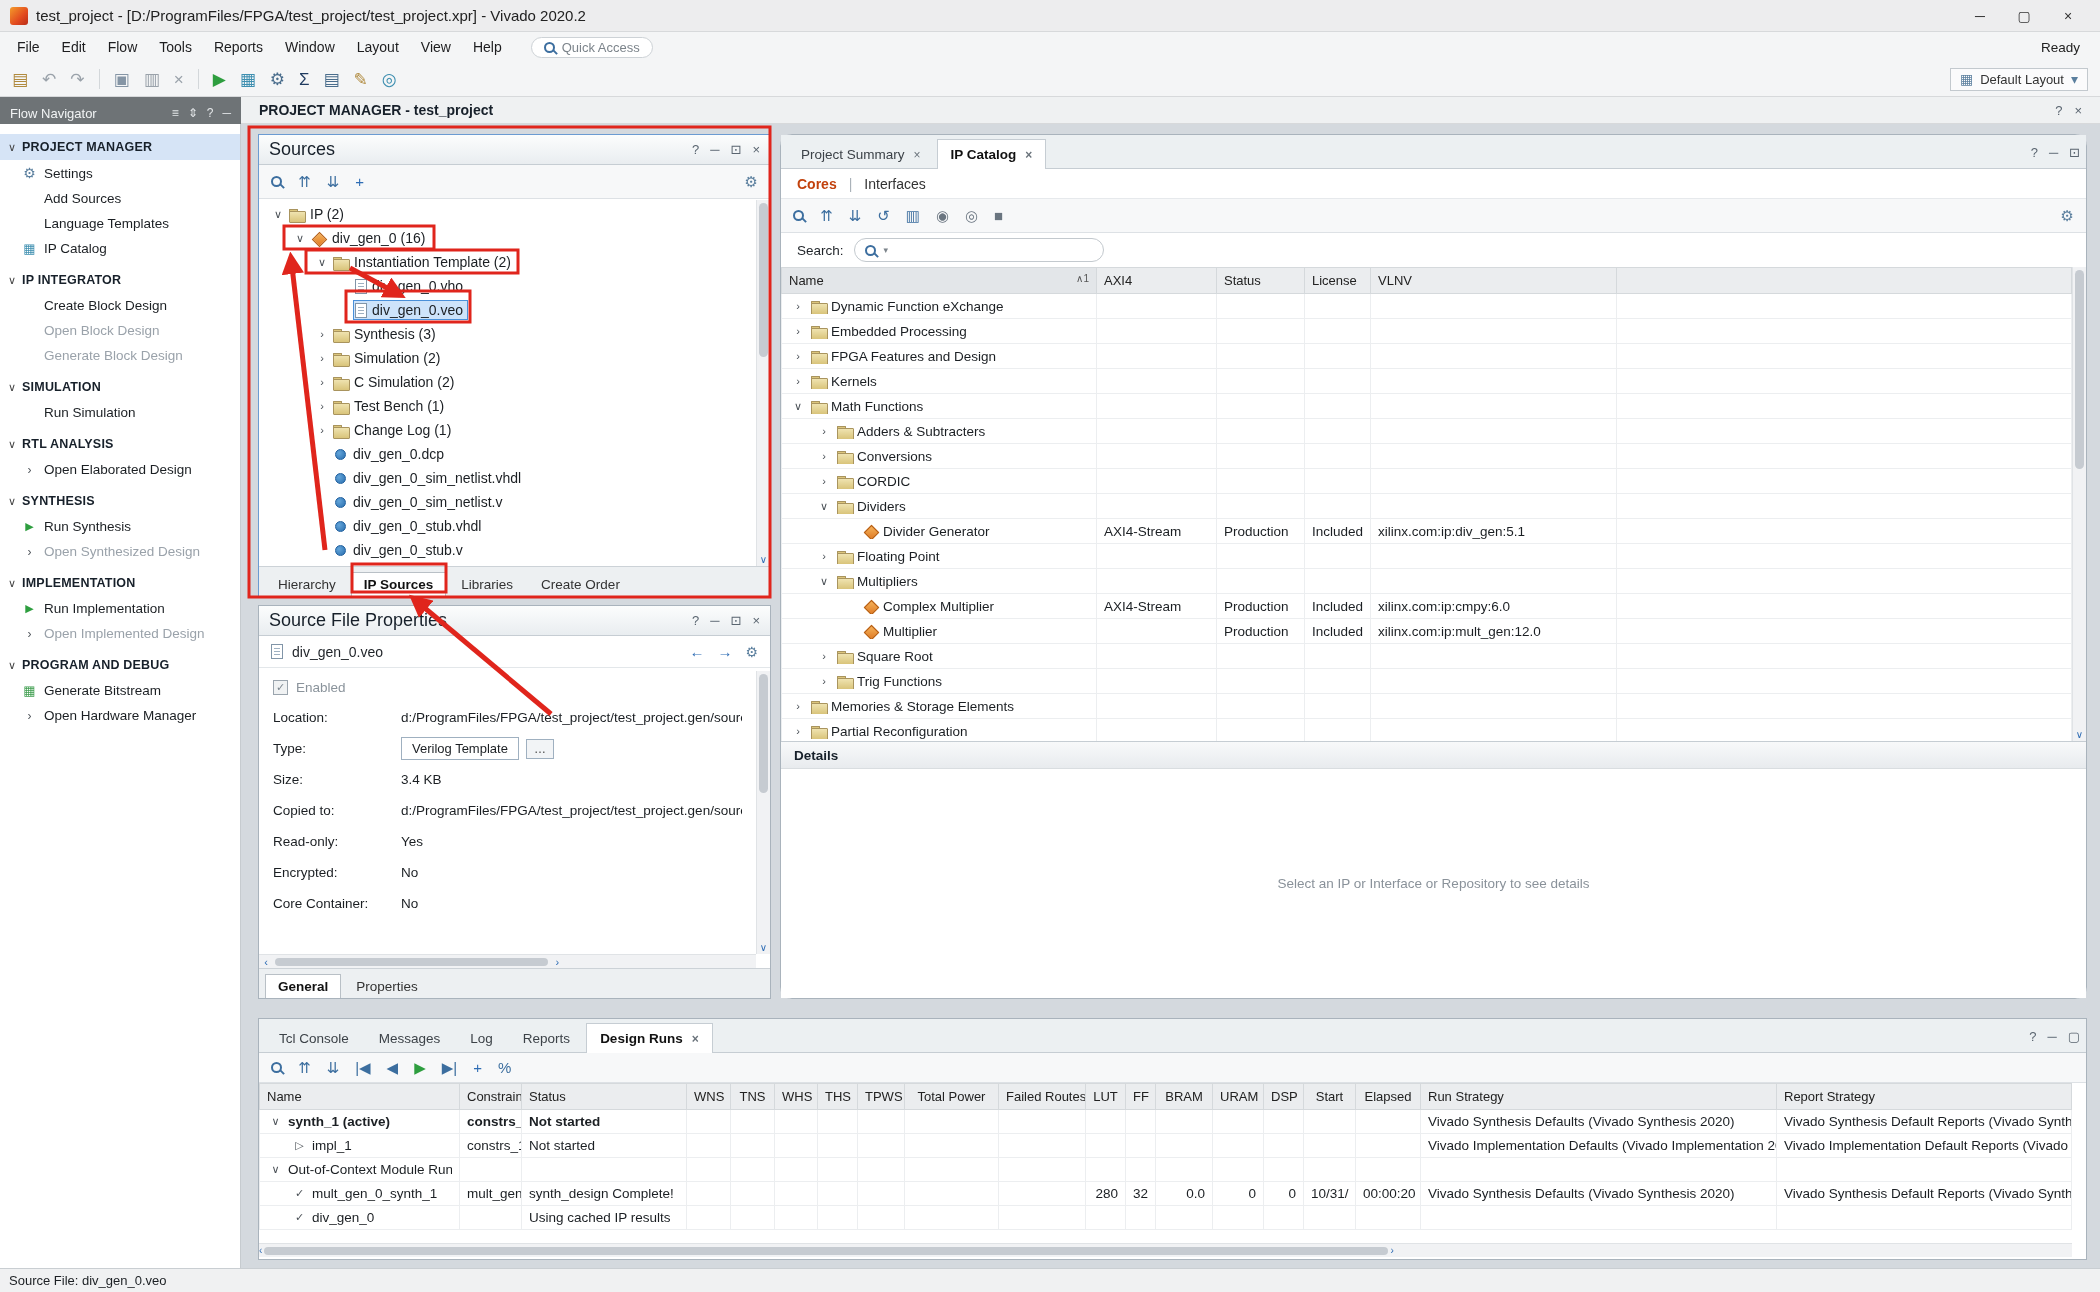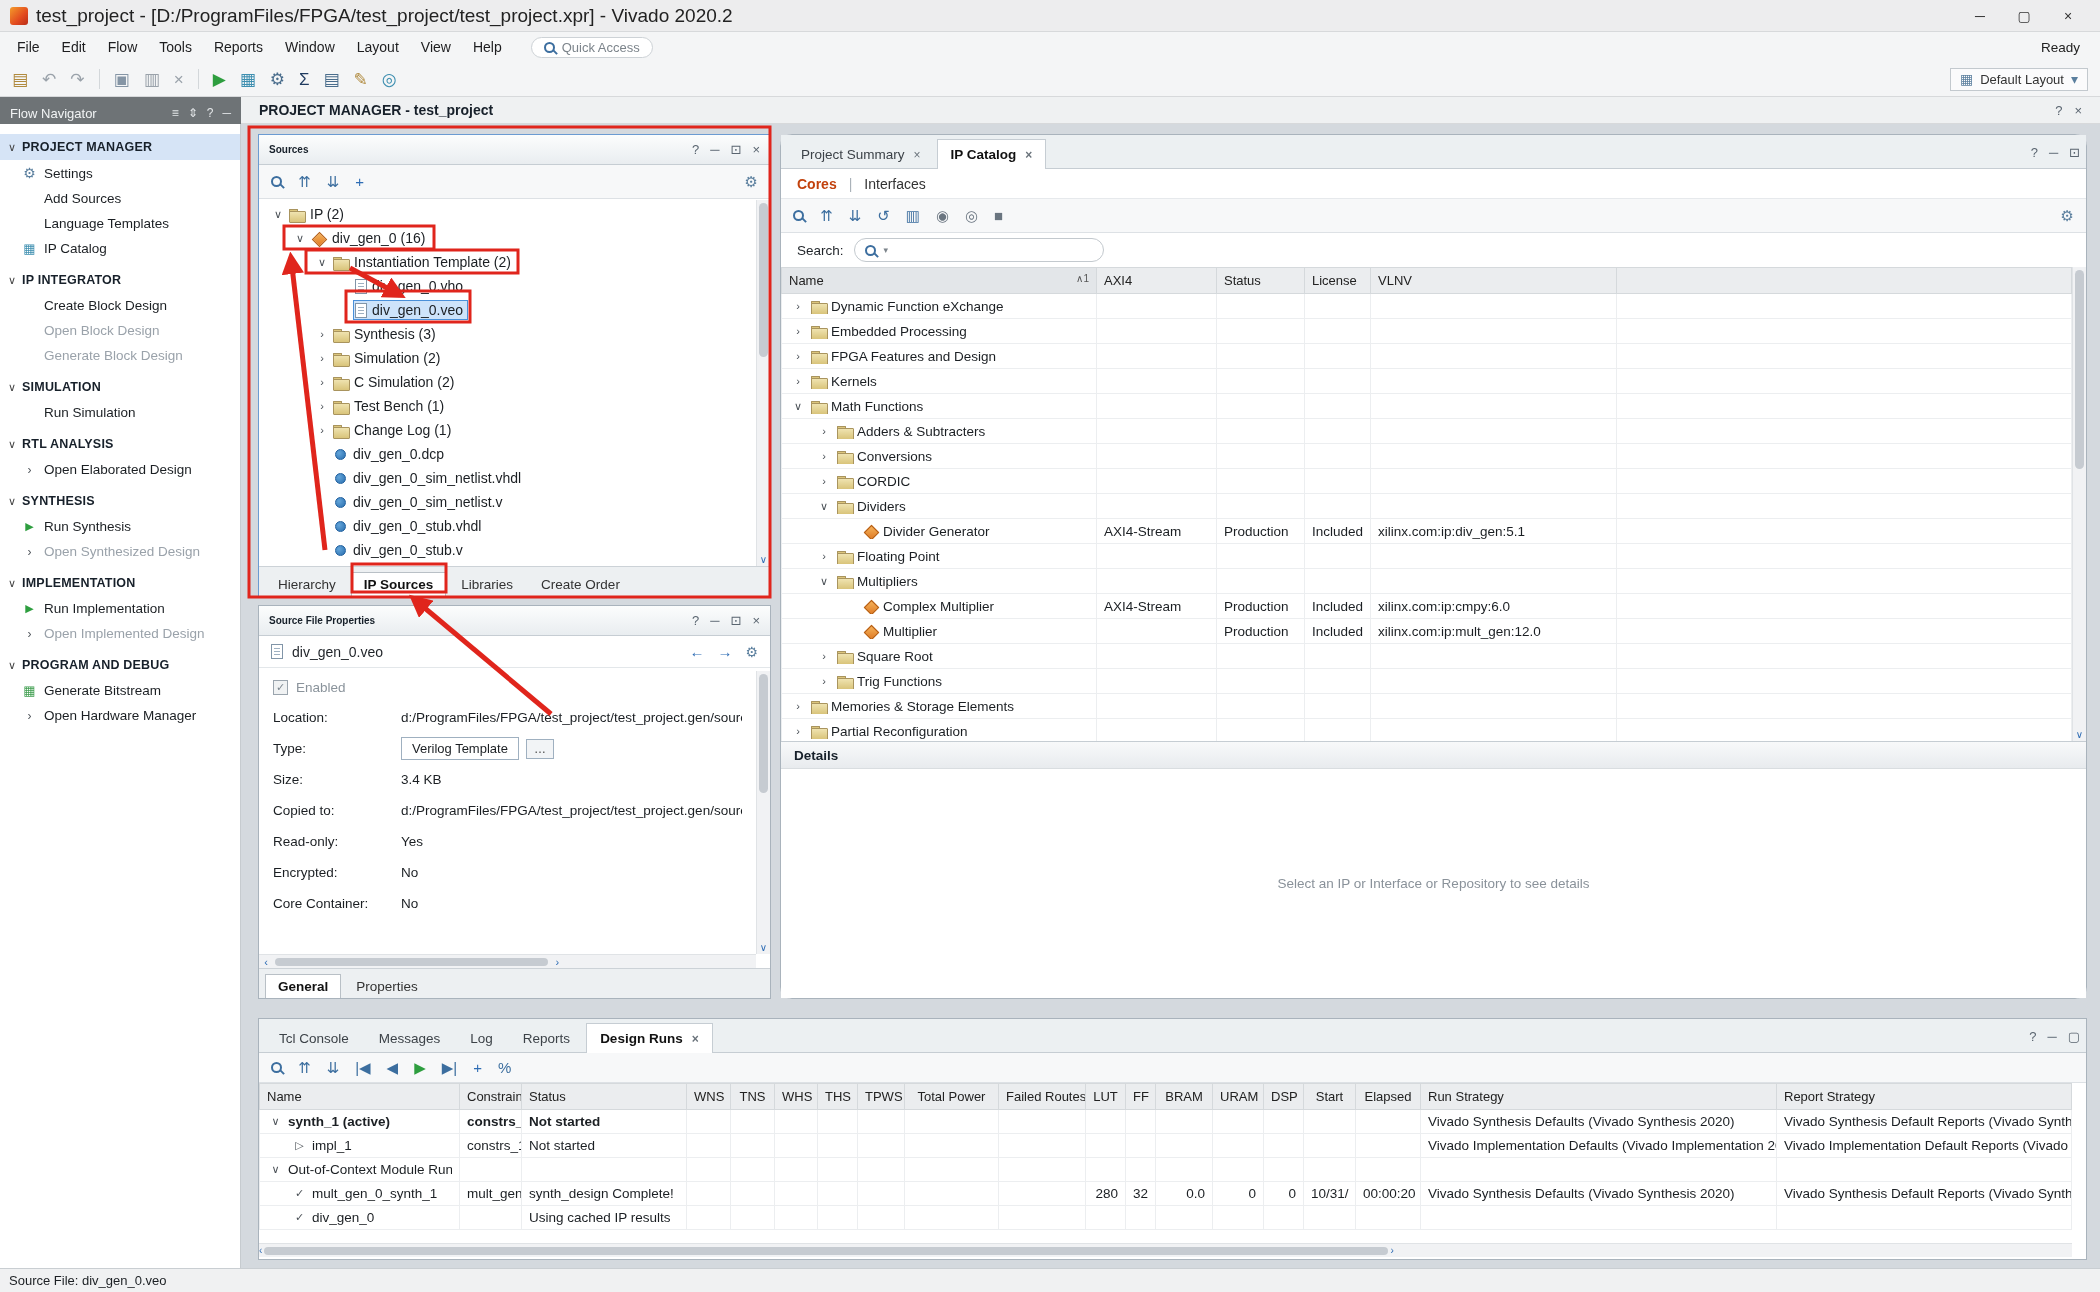--- a/index.html
+++ b/index.html
@@ -7,21 +7,21 @@
   --annotation:#e0251c; --selection:#cde3fa; --selection-border:#4a90d9;
   --check-green:#2a9d4e; --accent-blue:#2f6db5;
 }
 *{box-sizing:border-box;margin:0;padding:0;}
 body{font-family:"Liberation Sans","DejaVu Sans",sans-serif;font-size:14px;color:#1f2328;background:#9aa0a6;}
 .app{position:relative;width:2100px;height:1292px;background:#f0f1f2;overflow:hidden;}
 
 
 .titlebar{position:absolute;top:0;left:0;right:0;height:32px;background:#ededee;border-bottom:1px solid #d7d9db;display:flex;align-items:center;padding:0 10px;gap:8px;}
 .logo{width:18px;height:18px;border-radius:3px;background:linear-gradient(135deg,#f49b2a,#e24a1f 60%,#b92d18);flex:none;}
-.title-text{font-size:19px;color:#222;}
+.title-text{font-size:15px;color:#222;}
 .win-controls{margin-left:auto;display:flex;}
 .win-btn{width:44px;text-align:center;font-size:14px;color:#333;}
 
 .menubar{position:absolute;top:32px;left:0;right:0;height:30px;background:#f4f5f6;display:flex;align-items:center;padding:0 6px;}
 .menu-item{padding:5px 11px;font-size:14px;color:#1d1d1f;}
 .quick-access{margin-left:18px;display:inline-flex;align-items:center;gap:7px;border:1px solid #cdd2d6;border-radius:11px;padding:2px 12px;background:#fff;color:#7c848b;font-size:13px;}
 .ready{margin-left:auto;margin-right:14px;font-size:13.5px;color:#222;}
 
 .toolbar{position:absolute;top:62px;left:0;right:0;height:35px;background:#f4f5f6;border-bottom:1px solid #d7d9db;display:flex;align-items:center;gap:14px;padding:0 12px;}
 .toolbar .gicon{font-size:17px;}
@@ -56,21 +56,21 @@
 
 .workspace{position:absolute;left:241px;top:0;right:0;bottom:0;background:#d4d9de;}
 
 .panel{position:absolute;background:#fff;border:1px solid #a9b3bc;}
 .sources-panel{left:17px;top:10px;width:513px;height:463px;border-color:#6b9bd2;}
 .props-panel{left:17px;top:481px;width:513px;height:394px;}
 .catalog-panel{left:539px;top:10px;width:1307px;height:865px;border-radius:12px;}
 .runs-panel{left:17px;top:894px;width:1829px;height:242px;}
 
 .panel-header{height:30px;display:flex;align-items:center;padding:0 10px;background:linear-gradient(#fcfdfd,#e9edf0);border-bottom:1px solid #c6cdd3;}
-.panel-title{font-weight:bold;font-size:10px;color:#17202a;}
+.panel-title{font-weight:normal;font-size:18px;color:#17202a;}
 .ph-icons{margin-left:auto;display:flex;gap:11px;color:#5a6570;font-size:13px;align-items:center;}
 
 .panel-toolbar{height:34px;display:flex;align-items:center;gap:16px;padding:0 12px;border-bottom:1px solid #dde1e5;background:#f7f8f9;}
 .panel-toolbar .gicon{font-size:15px;}
 .pushright{margin-left:auto;}
 .gicon{display:inline-block;line-height:1;}
 
 .mag{display:inline-block;width:11px;height:11px;border:2px solid #3c6e9f;border-radius:50%;position:relative;flex:none;}
 .mag::after{content:"";position:absolute;width:6px;height:2px;background:#3c6e9f;transform:rotate(45deg);right:-5px;bottom:-2px;}
 

